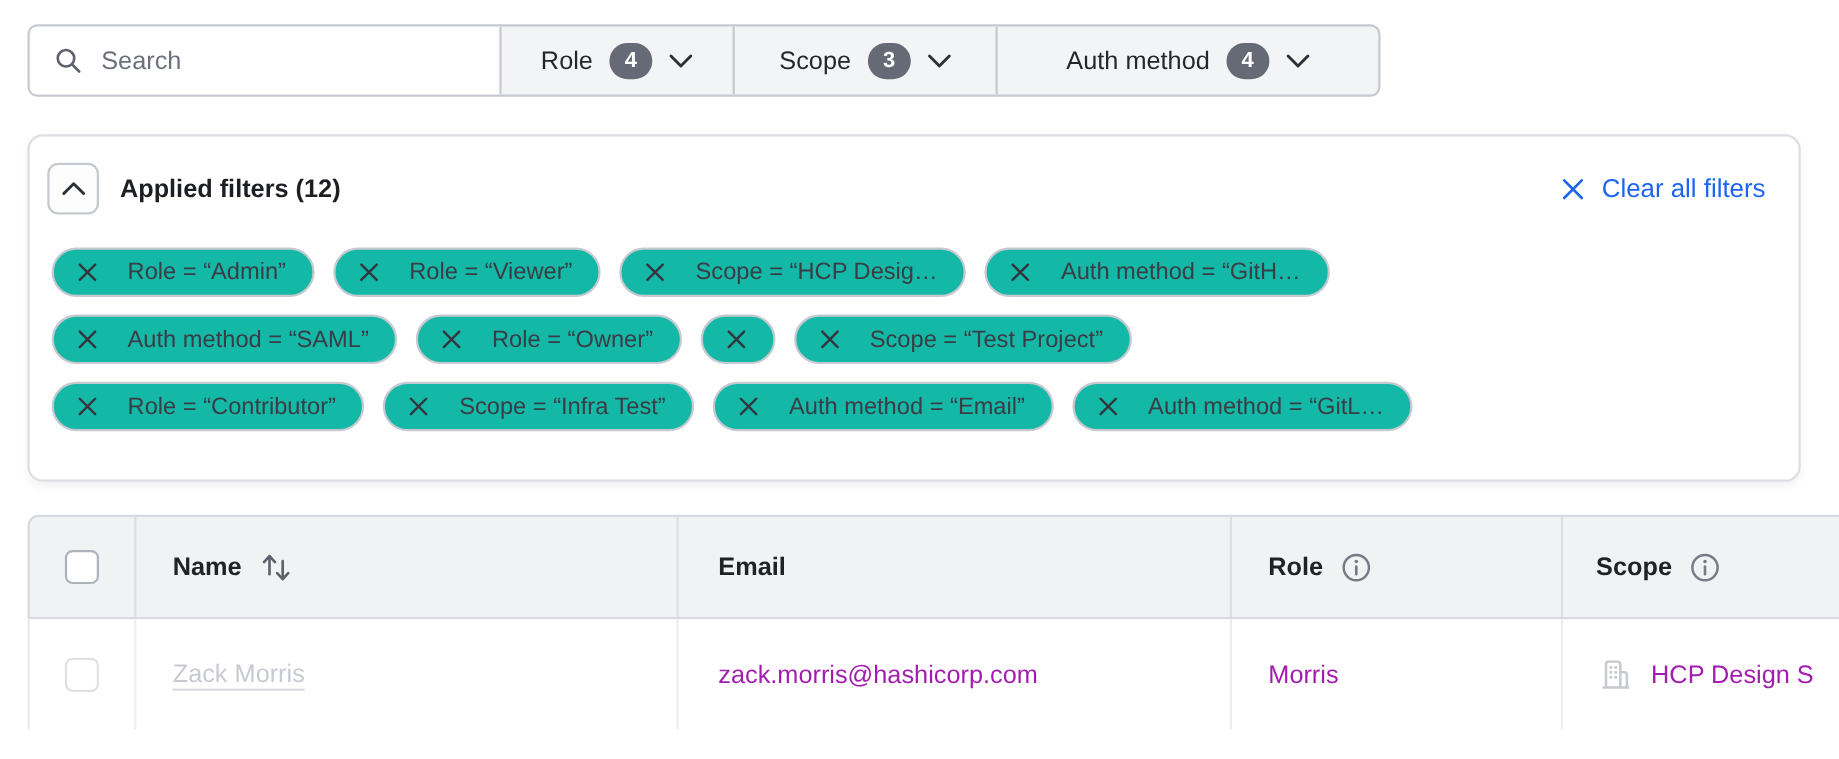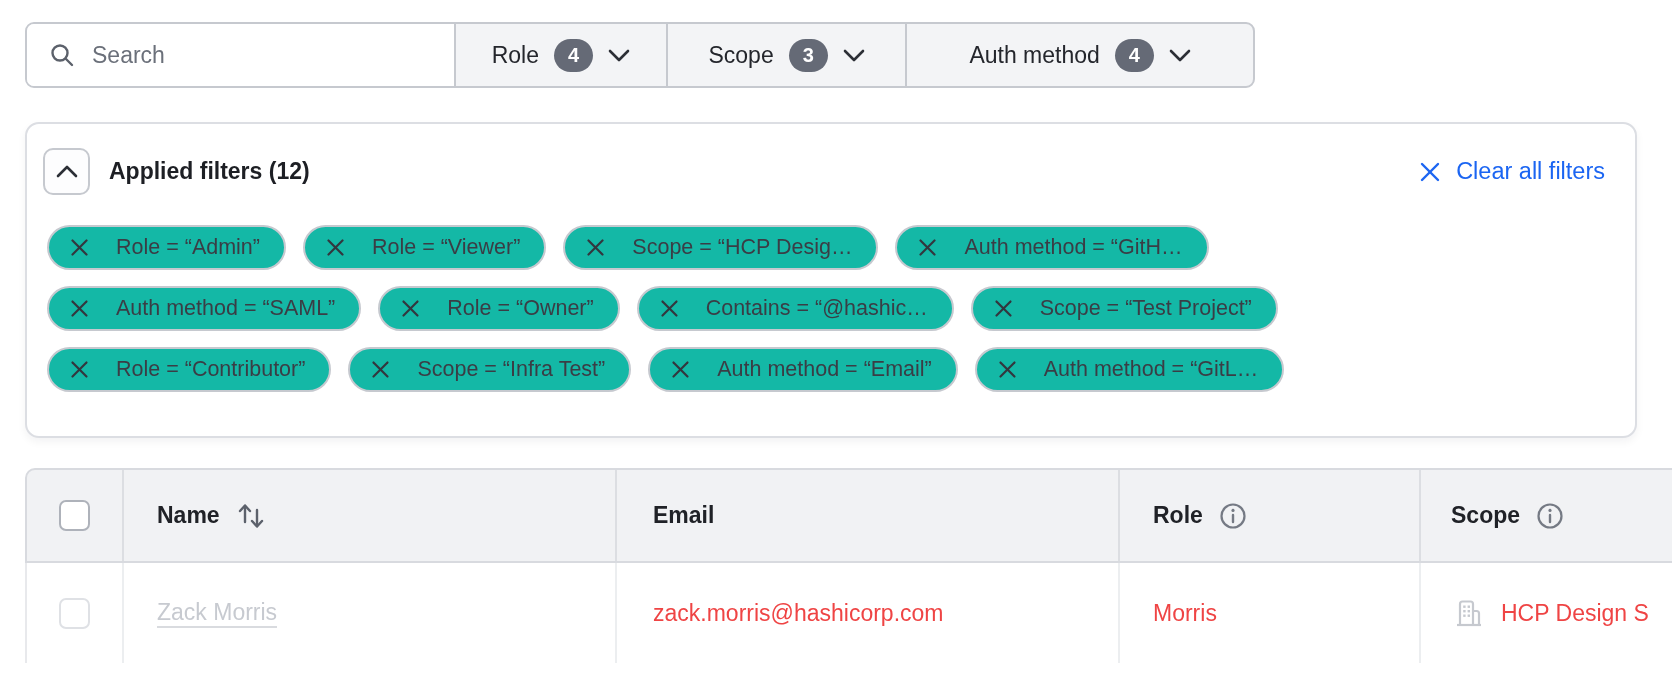--- a/index.html
+++ b/index.html
@@ -120,21 +120,21 @@
   .thead .cell { border-left:2px solid #dcdee2; }
   .thead .cell:first-child { border-left:none; }
   .th-label { font-size:23px; font-weight:700; color:#202227; }
   .trow {
     display:flex; height:100px;
     background:#fff;
     border-left:2px solid #e8e9ec;
   }
   .trow .cell { border-left:2px solid #eceef0; }
   .trow .cell:first-child { border-left:none; }
-  .faded { font-size:23px; color:#ef4444; }
+  .faded { font-size:23px; color:#a21caf; }
   .name-link {
     font-size:23px; color:#c7cad0; text-decoration:none;
     border-bottom:2px solid #d9dbdf;
     cursor:pointer;
   }
   .checkbox {
     width:31px; height:31px;
     border:2.5px solid #aeb2ba; border-radius:7px;
     background:#fff; cursor:pointer;
   }
@@ -266,21 +266,20 @@
           </span>
         <span>Role = “Owner”</span>
       </span>
       <span class="pill">
         <span class="x iconflex">
             <svg width="19" height="19" viewBox="0 0 19 19" fill="none" stroke="#33363e" stroke-width="2.2" stroke-linecap="round">
               <line x1="2.5" y1="2.5" x2="16.5" y2="16.5"></line>
               <line x1="16.5" y1="2.5" x2="2.5" y2="16.5"></line>
             </svg>
           </span>
-        <span>Contains = “@hashic…</span>
       </span>
       <span class="pill">
         <span class="x iconflex">
             <svg width="19" height="19" viewBox="0 0 19 19" fill="none" stroke="#33363e" stroke-width="2.2" stroke-linecap="round">
               <line x1="2.5" y1="2.5" x2="16.5" y2="16.5"></line>
               <line x1="16.5" y1="2.5" x2="2.5" y2="16.5"></line>
             </svg>
           </span>
         <span>Scope = “Test Project”</span>
       </span>

